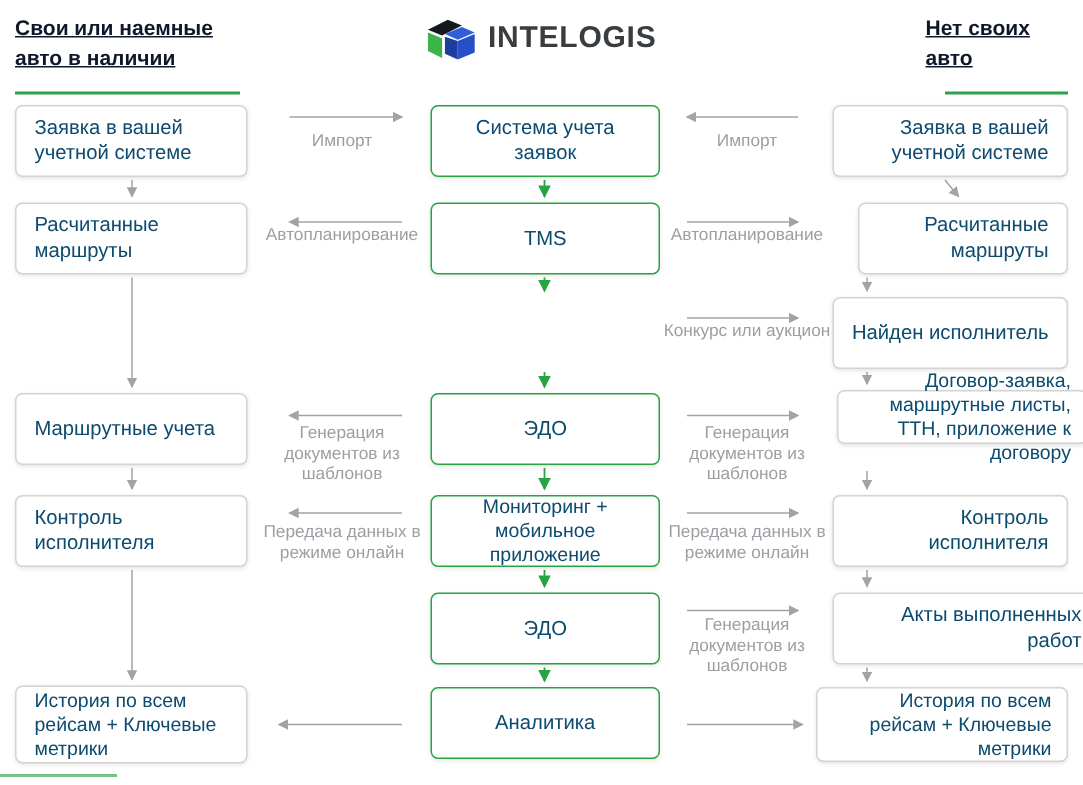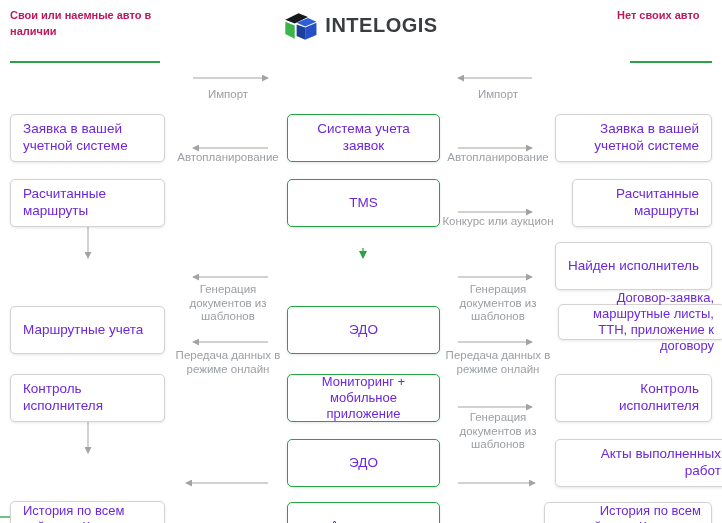--- a/index.html
+++ b/index.html
@@ -1,35 +1,35 @@
 <!DOCTYPE html>
 <html><head>
 <meta charset="utf-8">
 <style>
   * { margin:0; padding:0; box-sizing:border-box; }
   body { background:#fff; font-family:"Liberation Sans", sans-serif; }
   #stage { position:relative; width:722px; height:523px; background:#fff; overflow:hidden; }
 
   
-  .hdr { position:absolute; top:8px; font-size:11px; font-weight:bold; color:#be185d; line-height:1.45; }
+  .hdr { position:absolute; top:8px; font-size:14px; font-weight:bold; color:#0f172a; line-height:1.45;text-decoration:underline; }
   .hdr-left { left:10px; width:160px; text-align:left; }
   .hdr-right { right:10px; width:95px; text-align:left; }
   .underline { position:absolute; height:2px; background:#2da04a; }
   .ul-left { top:61px; left:10px; width:150px; }
   .ul-right { top:61px; right:10px; width:82px; }
   .ul-bottom { top:516px; left:0; width:78px; opacity:.65; }
 
   
   .logo { position:absolute; top:10px; left:50%; transform:translateX(-50%); display:flex; align-items:center; gap:7px; }
   .brand { font-size:20px; font-weight:600; letter-spacing:.5px; color:#3a3d40; }
 
   
   .box { position:absolute; background:#fff; border:1px solid #d3d3d3; border-radius:5px;
          box-shadow:0 1px 3px rgba(0,0,0,.10); display:flex; align-items:center;
-         font-size:13.5px; color:#6d28d9; line-height:1.25; padding:6px 12px;margin-top:44px; }
+         font-size:13.5px; color:#0c4a6e; line-height:1.25; padding:6px 12px; }
   .left-col  { justify-content:flex-start; text-align:left; }
   .center-col{ border:1.5px solid #27a343; justify-content:center; text-align:center; }
   .right-col { justify-content:flex-end; text-align:right; }
   .nw { white-space:nowrap; }
   .fs13 { font-size:13px; }
 
   .l1{top:70px;left:10px;width:155px;height:48px}
   .l2{top:135px;left:10px;width:155px;height:48px}
   .l3{top:262px;left:10px;width:155px;height:48px}
   .l4{top:330px;left:10px;width:155px;height:48px}

